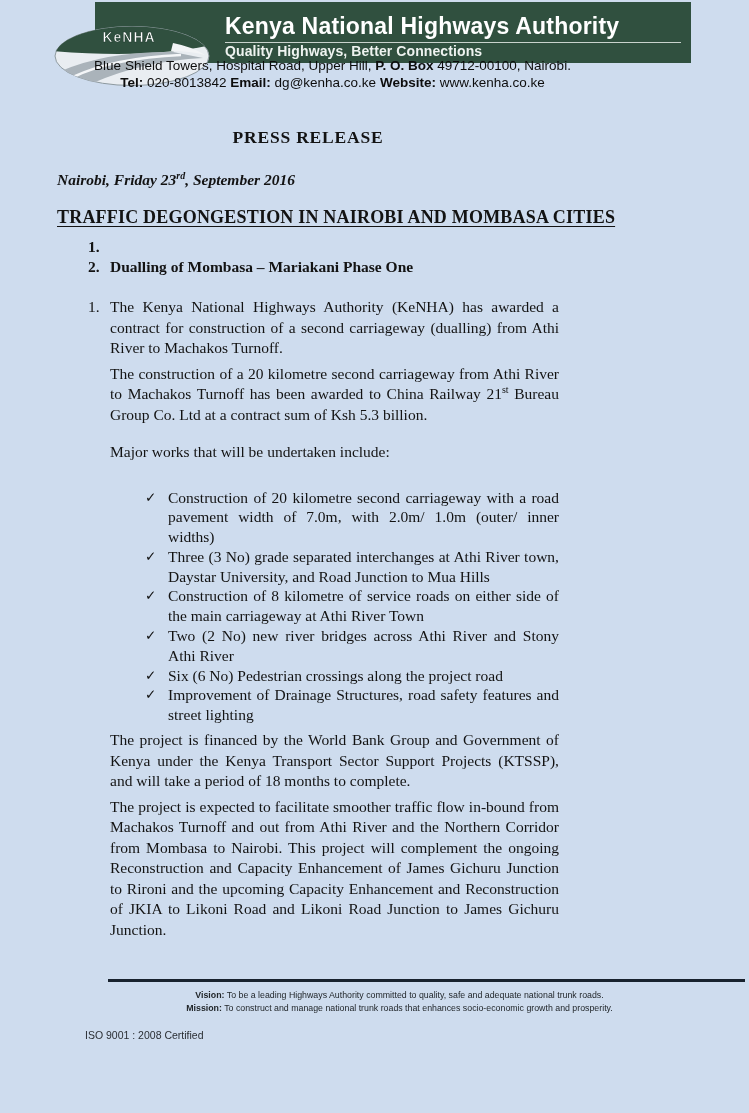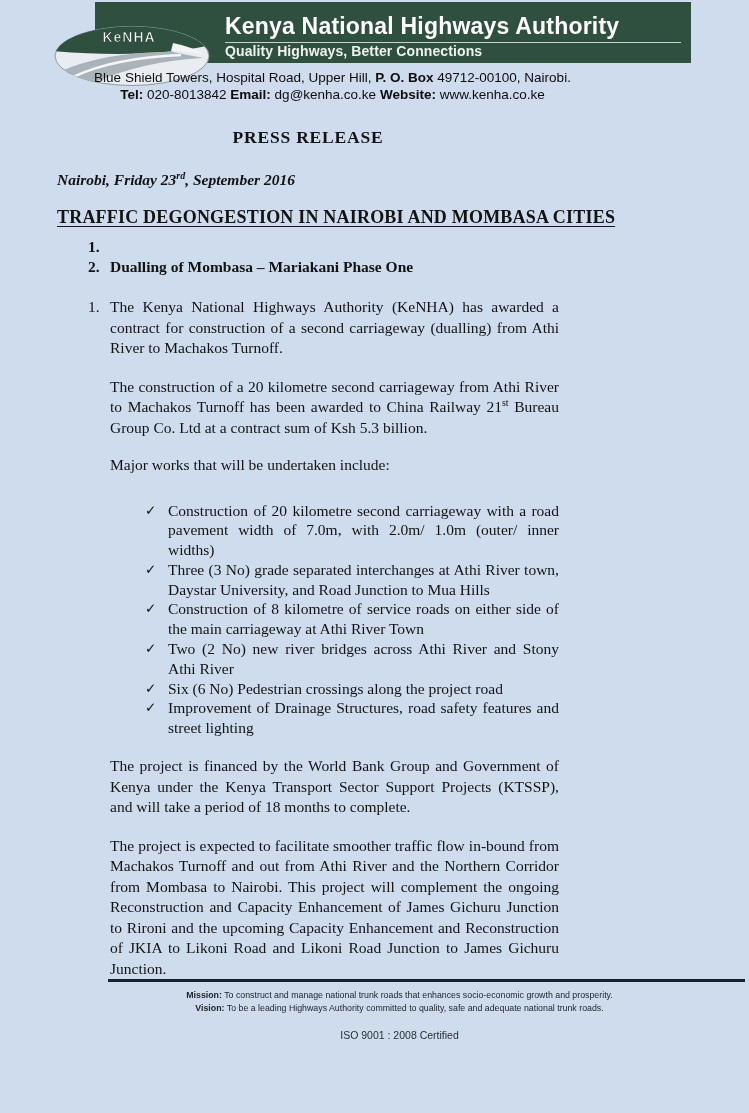--- a/index.html
+++ b/index.html
@@ -39,21 +39,21 @@
     font-weight: bold;
     font-size: 14px;
     color: #eef3f0;
     letter-spacing: 0.1px;
     white-space: nowrap;
   }
   .logo-wrap { position: absolute; left: 53px; top: 5px; width: 158px; height: 62px; margin-top: 20px; }
 
   .address {
     position: absolute;
-    top: 70px; left: 0; width: 665px;
+    top: 58px; left: 0; width: 665px;
     text-align: center;
     font-family: "Liberation Sans", sans-serif;
     font-size: 13.5px;
     line-height: 16.5px;
     color: #0d0d0d;
   }
   .address b { font-weight: bold; }
 
   
   .content {
@@ -85,21 +85,21 @@
     text-underline-offset: 3px;
     white-space: nowrap;
   }
   .subpoints { margin: 9px 0 0 31px; font-weight: bold; }
   .subpoint { display: flex; line-height: 20px; }
   .subpoint .num { width: 22px; flex: none; }
   .numbered-para { margin-top: 20px; display: flex; }
   .numbered-para .num { margin-left: 31px; width: 22px; flex: none; line-height: 20.5px; }
   .numbered-para .ptext { flex: 1; text-align: justify; line-height: 20.5px; }
   .para {
-    margin: 18px 0 0 53px;
+    margin: 5px 0 0 53px;
     text-align: justify;
     line-height: 20.5px;
   }
   .intro { margin: 17px 0 0 53px; line-height: 20.5px; }
   .bullets { margin: 25px 0 0 88px; list-style: none; }
   .bullets li { display: flex; line-height: 19.8px; }
   .bullets .check { width: 23px; flex: none; font-family: "DejaVu Sans", sans-serif; font-size: 13.5px; }
   .bullets .btext { flex: 1; text-align: justify; }
 
   
@@ -115,21 +115,20 @@
     text-align: center;
     font-family: "Liberation Sans", sans-serif;
     font-size: 8.8px;
     line-height: 12.5px;
     color: #22272b;
   }
   .footer-text b { font-weight: bold; }
   .iso-line {
     position: absolute;
     top: 1029px; left: 85px; right: 35px;
-    text-align: center;
     font-family: "Liberation Sans", sans-serif;
     font-size: 10.5px;
     color: #2a2e33;
   }
 </style>
 </head>
 <body>
 
 <div class="page">
 
@@ -217,18 +216,18 @@
         </li>
     </ul>
 
     <div class="para">The project is financed by the World Bank Group and Government of Kenya under the Kenya Transport Sector Support Projects (KTSSP), and will take a period of 18 months to complete.</div>
 
     <div class="para">The project is expected to facilitate smoother traffic flow in-bound from Machakos Turnoff and out from Athi River and the Northern Corridor from Mombasa to Nairobi. This project will complement the ongoing Reconstruction and Capacity Enhancement of James Gichuru Junction to Rironi and the upcoming Capacity Enhancement and Reconstruction of JKIA to Likoni Road and Likoni Road Junction to James Gichuru Junction.</div>
   </div>
 
   <div class="footer-rule"></div>
   <div class="footer-text">
+    <div><b>Vision:</b><span> To be a leading Highways Authority committed to quality, safe and adequate national trunk roads.</span></div>
     <div><b>Mission:</b><span> To construct and manage national trunk roads that enhances socio-economic growth and prosperity.</span></div>
-    <div><b>Vision:</b><span> To be a leading Highways Authority committed to quality, safe and adequate national trunk roads.</span></div>
   </div>
   <div class="iso-line">ISO 9001 : 2008 Certified</div>
 
 </div>
 
 </body></html>

